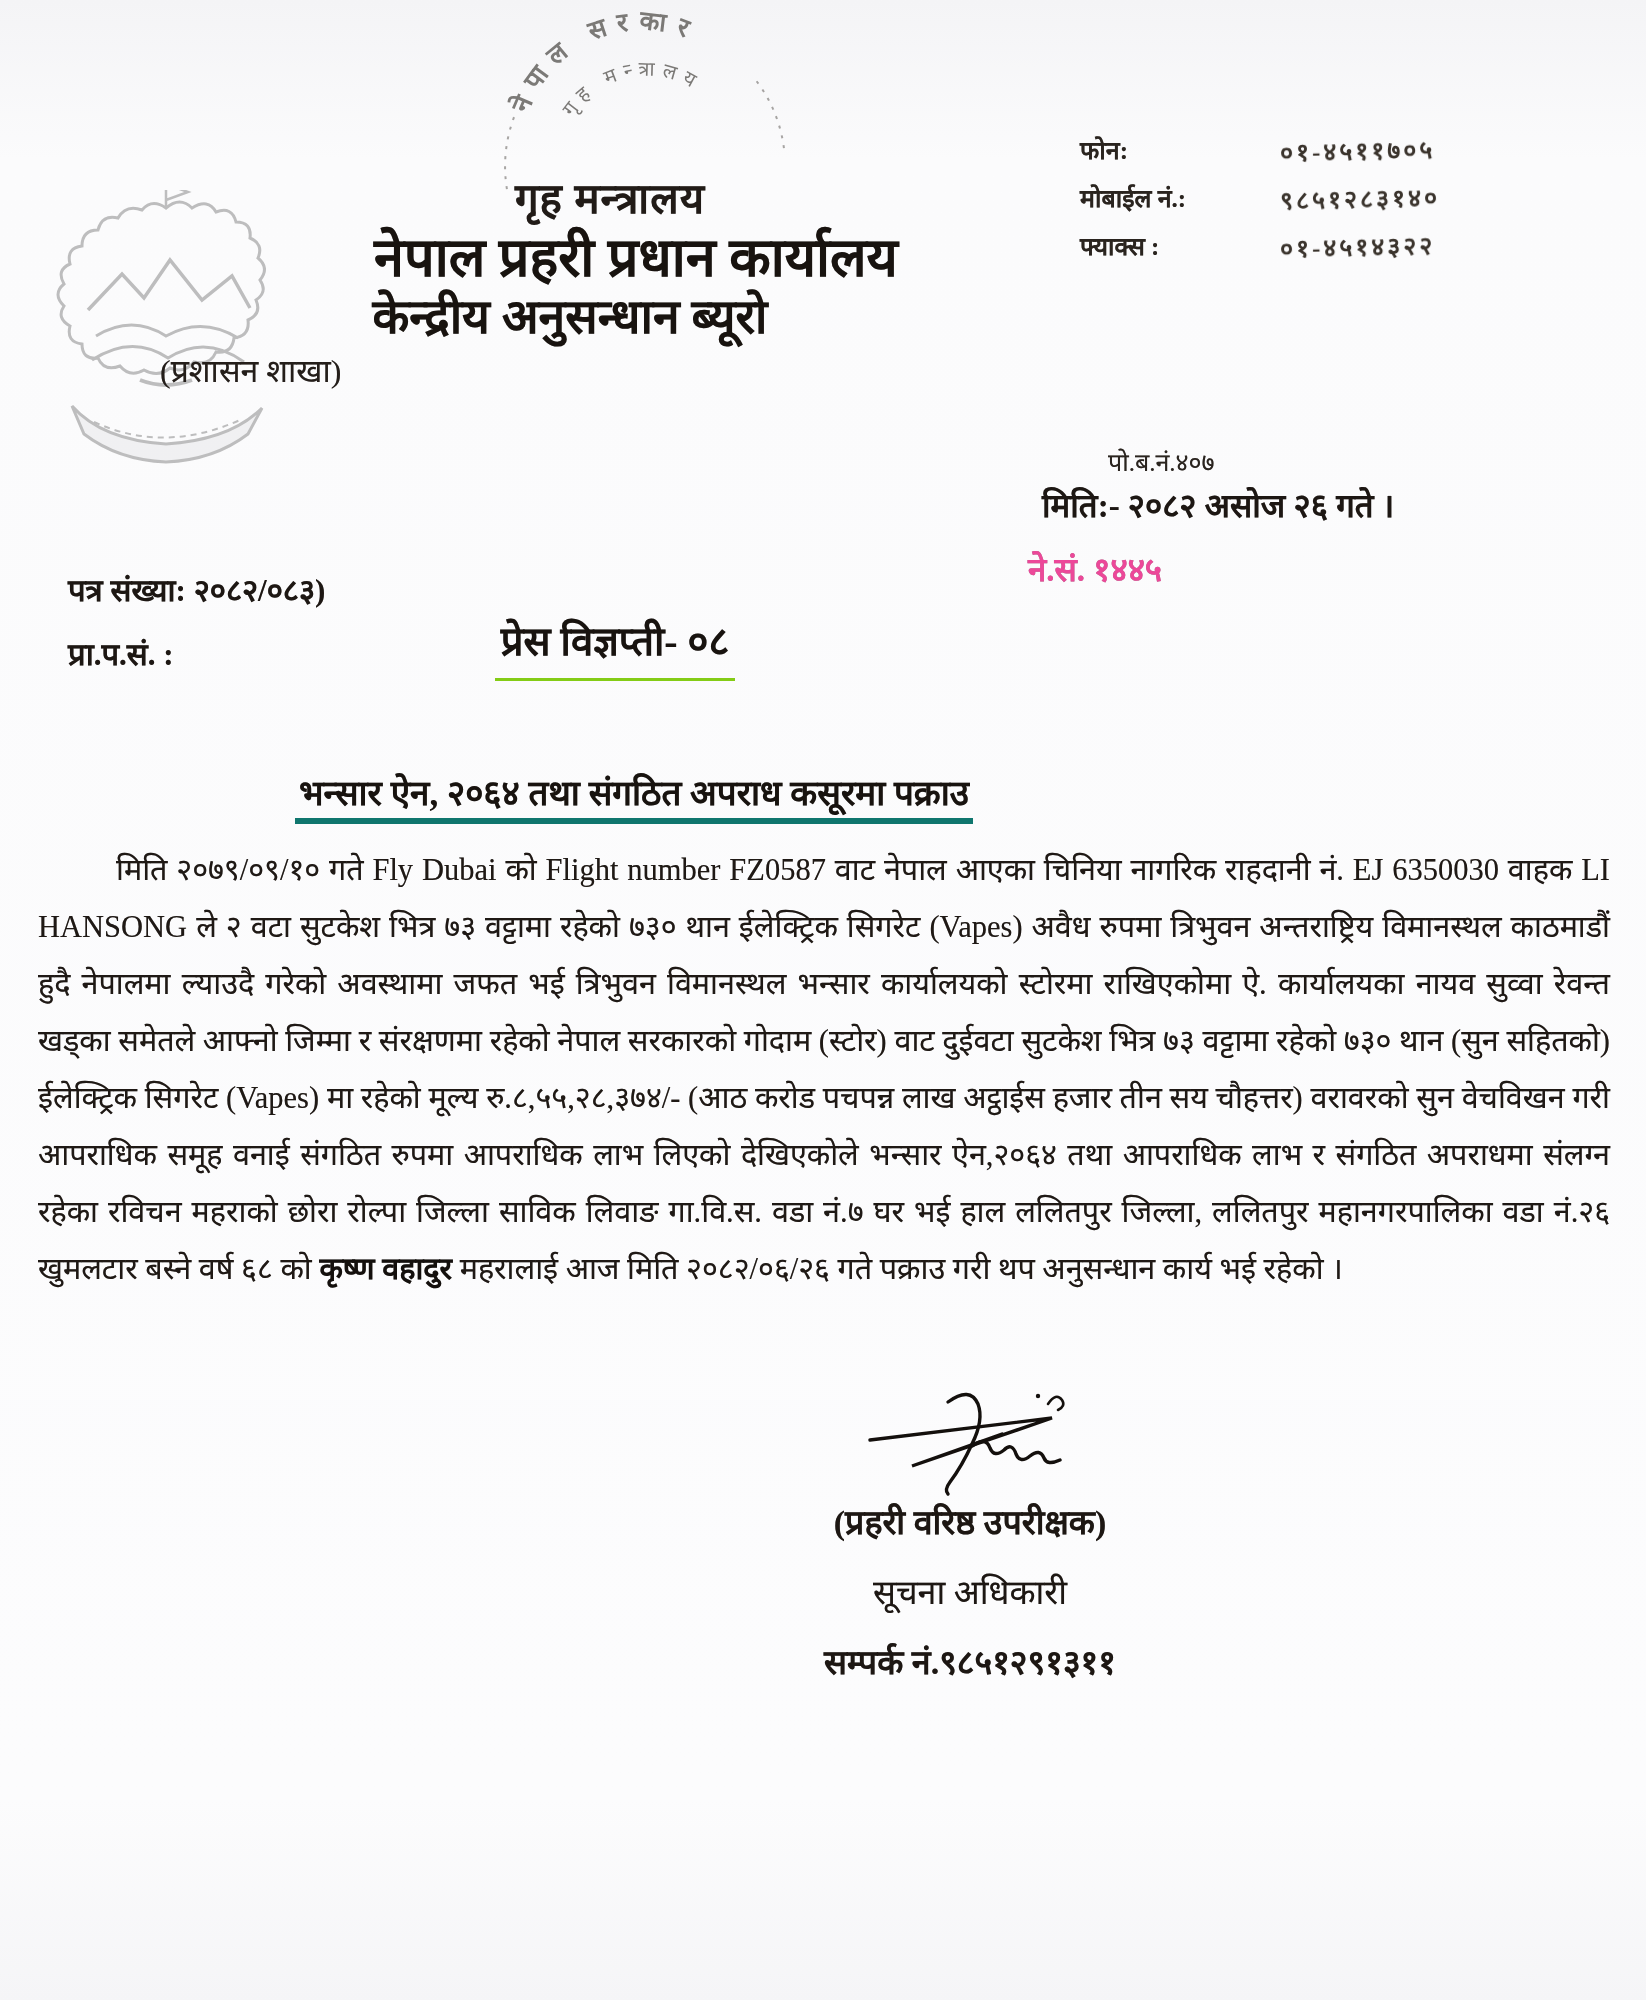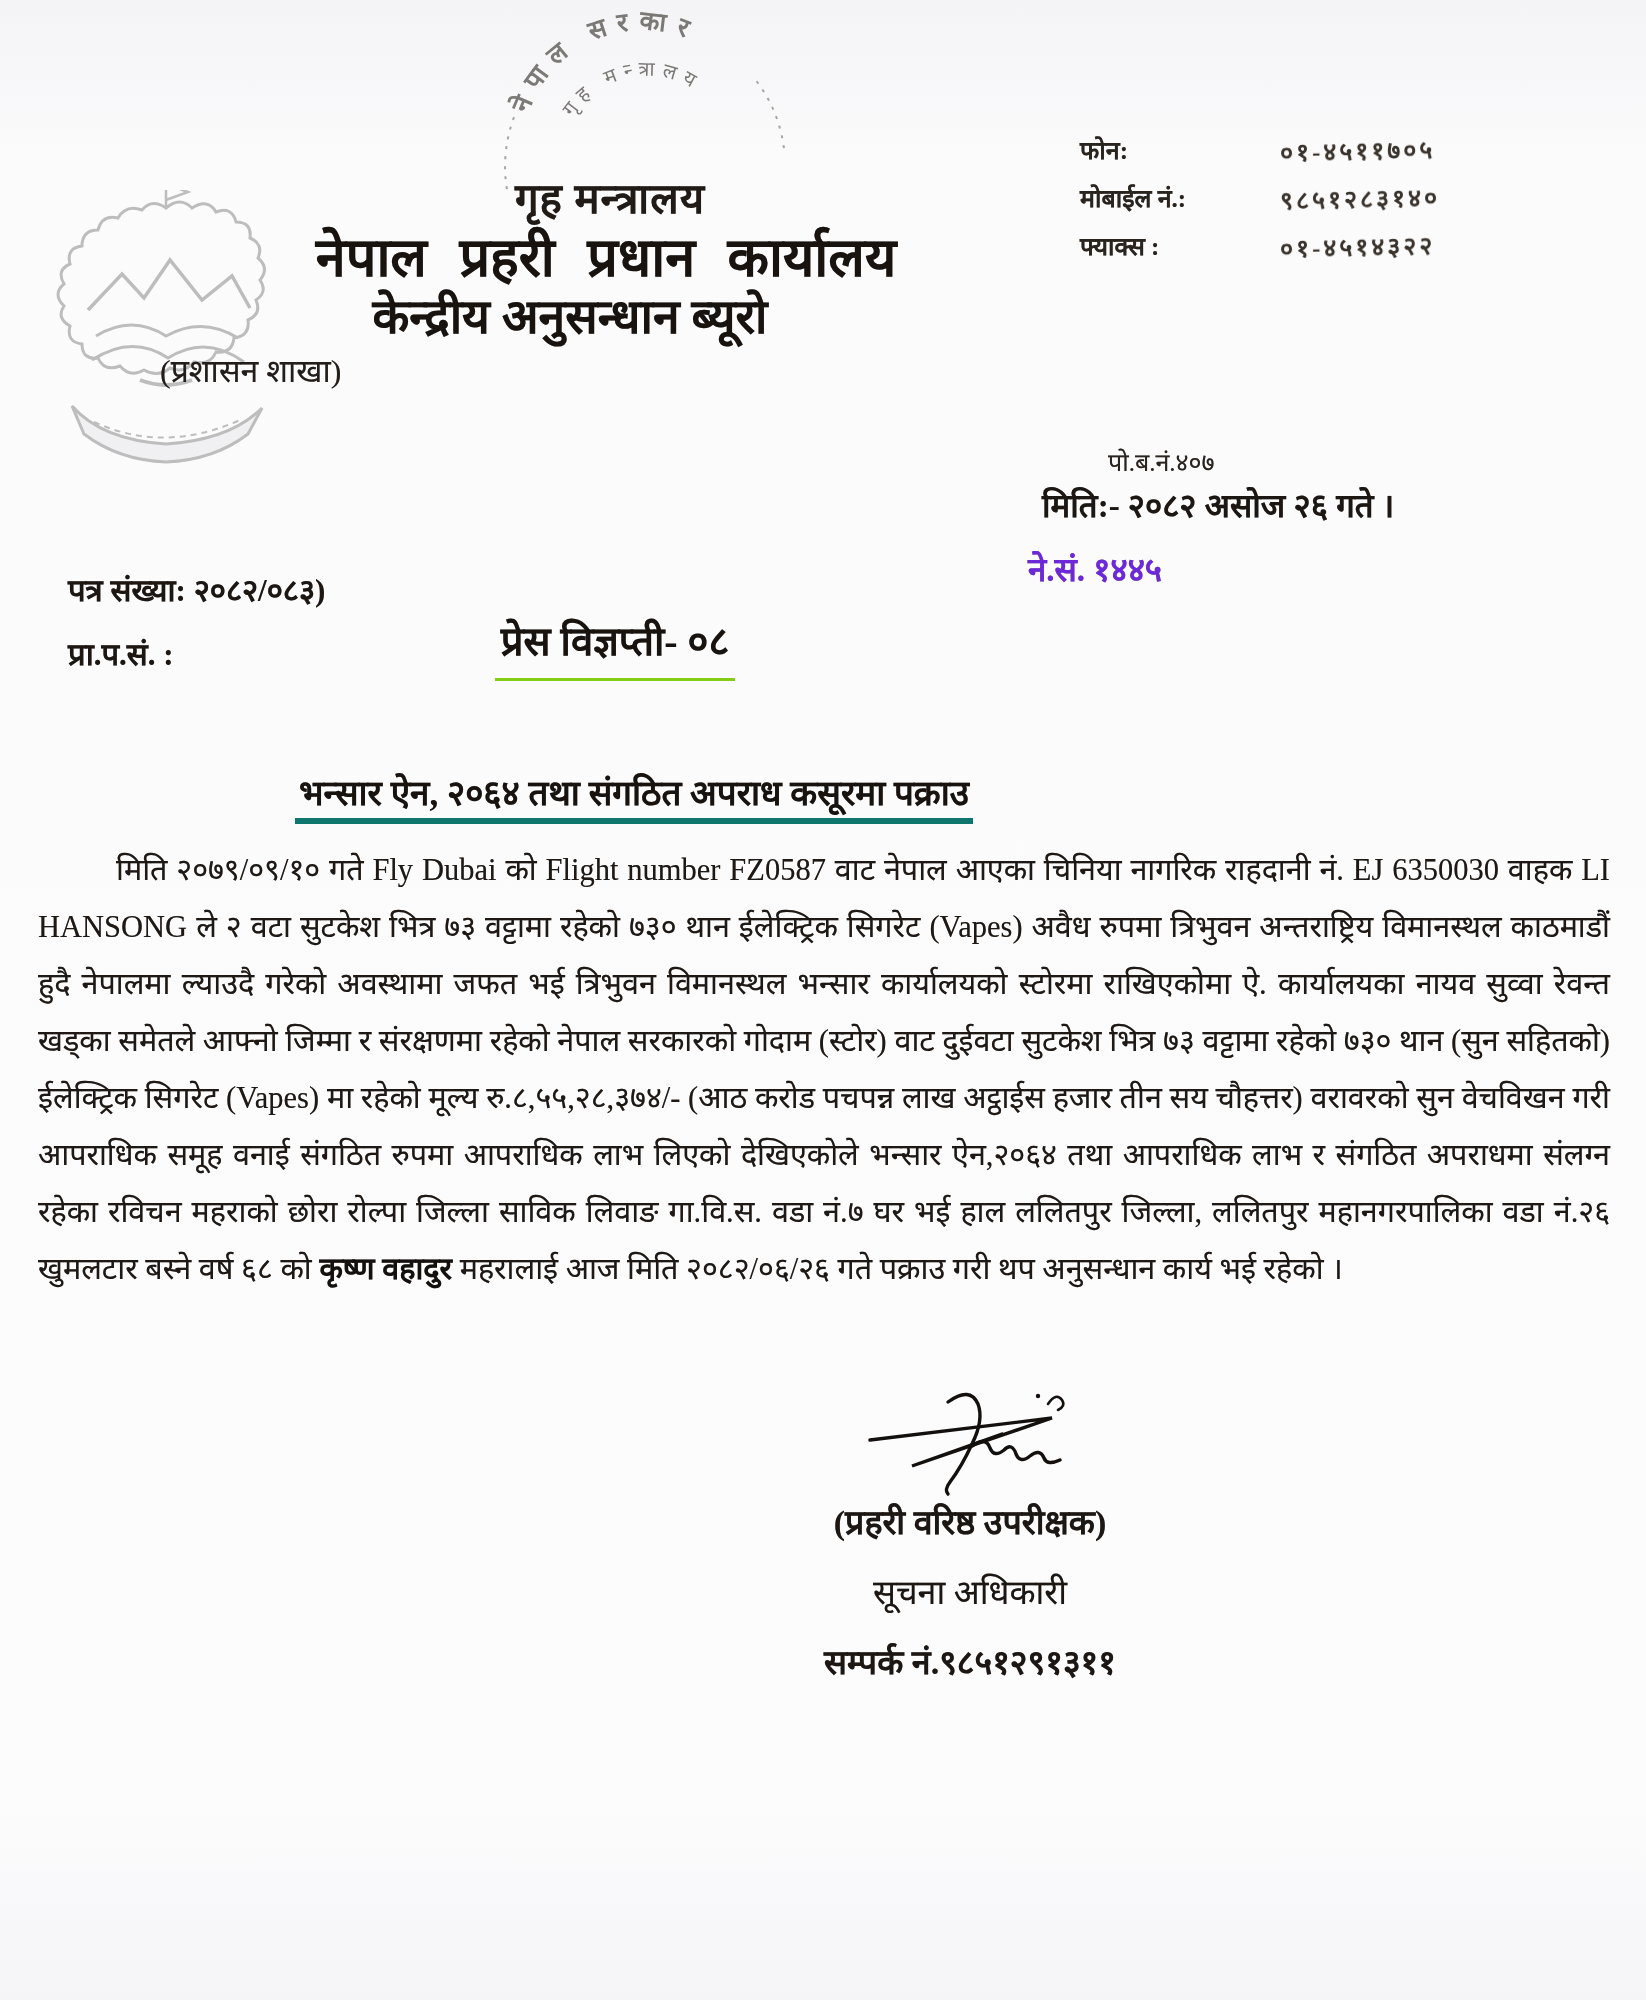--- a/index.html
+++ b/index.html
@@ -15,22 +15,22 @@
 
   
   .emblem{left:36px;top:190px;width:260px;height:280px;opacity:.62;}
   .stamp{left:430px;top:0px;width:420px;height:260px;opacity:.85;}
   .ministry{
     left:230px;top:168px;width:760px;text-align:center;
     font-size:42px;font-weight:bold;letter-spacing:1px;color:#211b17;
     filter:blur(.3px);
   }
   .org1{
-    left:166px;top:218px;width:880px;text-align:center;
-    font-size:54px;font-weight:bold;color:#18130f;letter-spacing:0px;font-family:Liberation Mono, monospace;
+    left:196px;top:218px;width:880px;text-align:center;
+    font-size:54px;font-weight:bold;color:#18130f;letter-spacing:0px;
   }
   .org2{
     left:160px;top:282px;width:820px;text-align:center;
     font-size:48px;font-weight:bold;color:#18130f;
   }
   .org3{
     left:160px;top:348px;width:780px;text-align:left;
     font-size:32px;color:#241e1a;
   }
 
@@ -38,21 +38,21 @@
   .contact{left:1080px;top:132px;width:520px;font-size:25px;font-weight:bold;color:#2a241f;}
   .contact .row{display:flex;margin-bottom:14px;}
   .contact .lbl{width:200px;}
   .contact .val{
     width:230px;letter-spacing:3px;color:#3a332c;
     filter:blur(.5px);transform:rotate(-1.2deg);font-weight:bold;
   }
 
   .po-num{left:1108px;top:444px;font-size:25px;color:#2a241f;}
   .date-line{left:1042px;top:482px;font-size:33px;font-weight:bold;color:#1d1713;}
-  .ne-san{left:1028px;top:546px;font-size:33px;font-weight:bold;color:#6d28d9;}
+  .ne-san{left:1028px;top:546px;font-size:33px;font-weight:bold;color:#ec4899;}
 
   .letter-no{left:68px;top:568px;font-size:31px;font-weight:bold;color:#1d1713;}
   .pra-pa{left:68px;top:632px;font-size:31px;font-weight:bold;color:#1d1713;}
 
   .press-title{
     left:0px;top:612px;width:1230px;text-align:center;
   }
   .press-title span{
     font-size:40px;font-weight:bold;color:#18130f;
     border-bottom:3px solid #84cc16;padding:0 6px 14px 6px;

